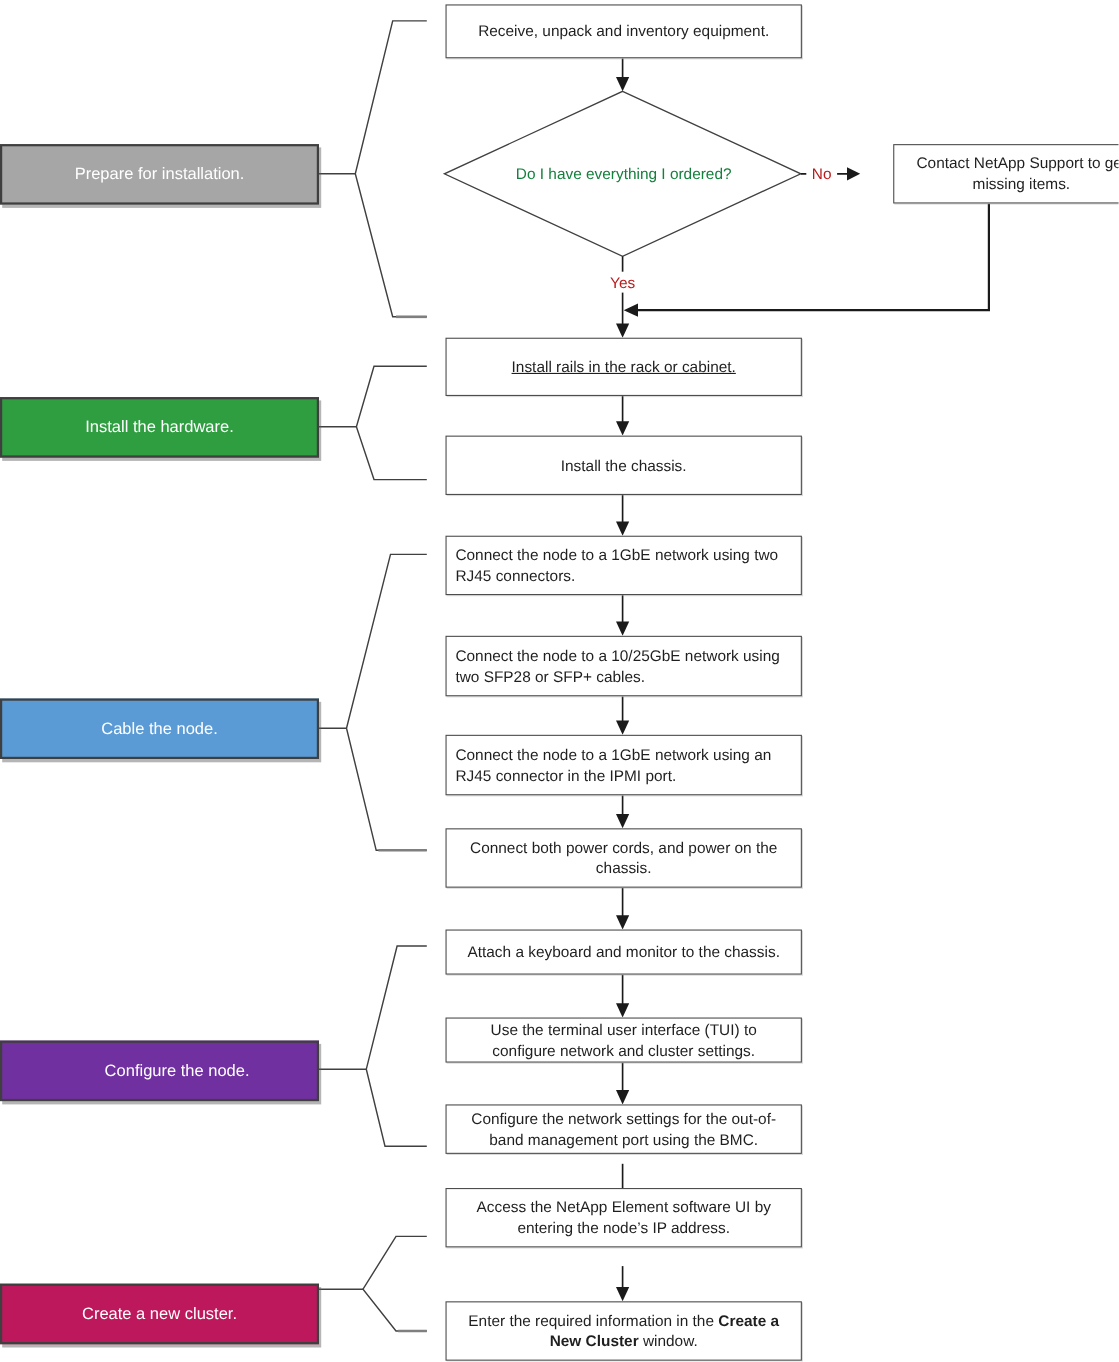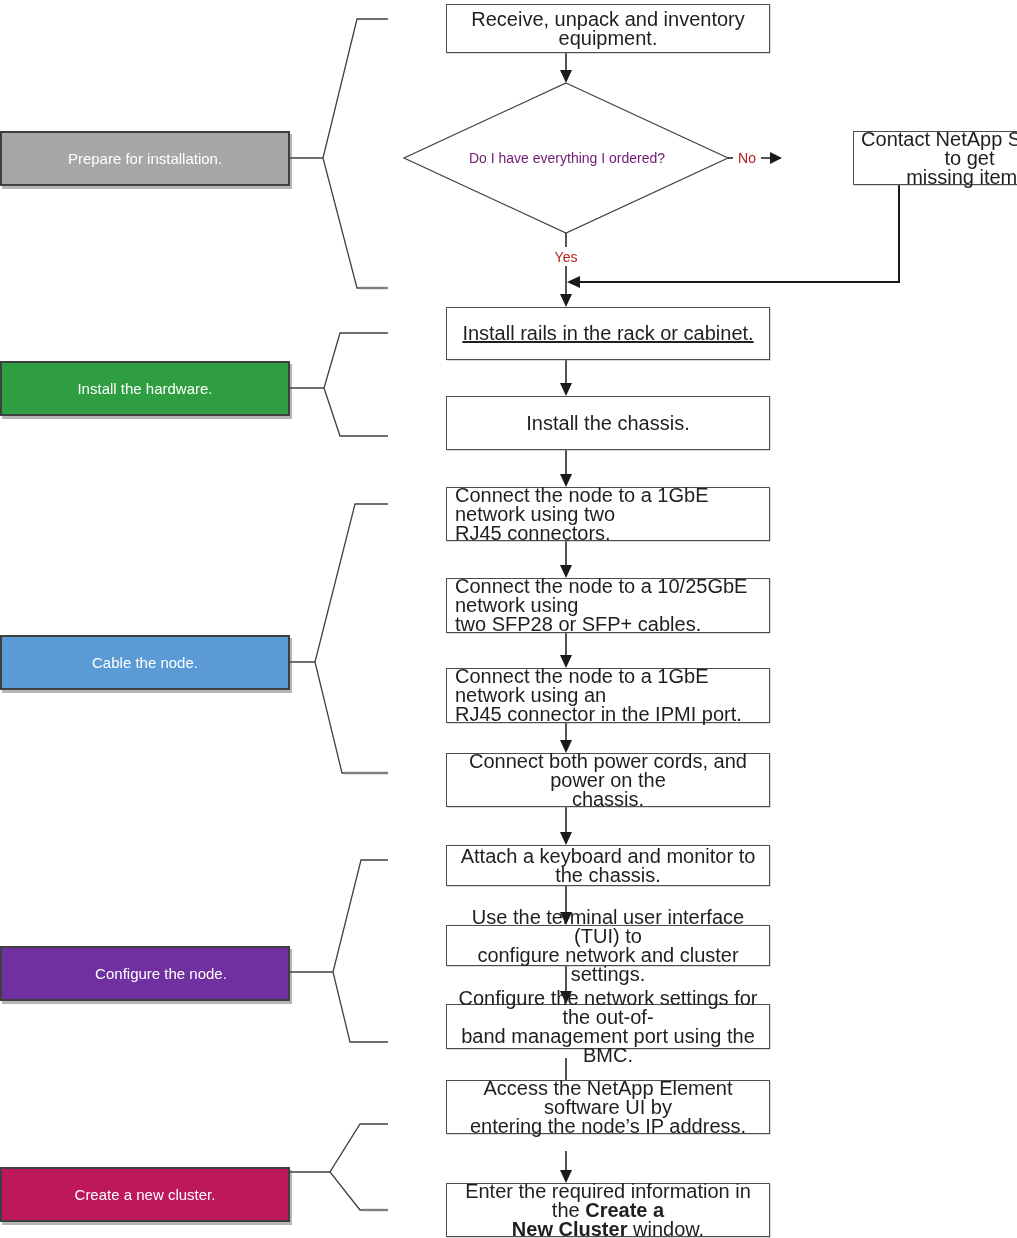--- a/index.html
+++ b/index.html
@@ -5,42 +5,41 @@
   html,body{margin:0;padding:0;background:#ffffff;}
   #canvas{
     position:relative;width:1017px;height:1238px;background:#ffffff;
     font-family:"Liberation Sans",sans-serif;color:#222222;overflow:hidden;
   }
   #lines-layer{position:absolute;left:0;top:0;width:1017px;height:1238px;}
   .flow-box{
     position:absolute;left:405px;width:324px;box-sizing:border-box;
     background:#ffffff;border:1px solid #4d4d4d;
     display:flex;flex-direction:column;justify-content:center;
-    font-size:20px;line-height:19px;color:#1f1f1f;
+    font-size:14px;line-height:19px;color:#1f1f1f;
     white-space:pre-line;padding:1px 6px;
     box-shadow:1px 1px 0 rgba(150,150,150,0.35);
-    margin-left:41px;
   }
   .flow-box.center{text-align:center;}
   .flow-box.left{text-align:left;padding-left:8px;}
   .phase-box{
     position:absolute;left:0;width:290px;height:55px;box-sizing:border-box;
     border:2px solid #3f3f3f;display:flex;align-items:center;justify-content:center;
     font-size:15px;color:#ffffff;text-align:center;
     box-shadow:2px 3px 0 rgba(90,90,90,0.45);
   }
   .phase-prepare{background:#a6a6a6;}
   .phase-hardware{background:#2f9e41;}
   .phase-cable{background:#5b9bd5;}
   .phase-configure{background:#7030a0;padding-left:32px;}
   .phase-create{background:#be185d;margin-top:22px;}
   .decision-text{
     position:absolute;left:405px;top:148px;width:324px;height:20px;
     display:flex;align-items:center;justify-content:center;
-    font-size:14px;color:#701a75;
+    font-size:14px;color:#15803d;
   }
   .branch-label{
     position:absolute;background:#ffffff;font-size:14px;color:#b91c1c;
     display:flex;align-items:center;justify-content:center;
   }
   #yes-label{left:546px;top:247px;width:40px;height:19px;}
   #no-label{left:733px;top:148px;width:28px;height:19px;}
   .bold{font-weight:bold;}
 </style>
 </head>

